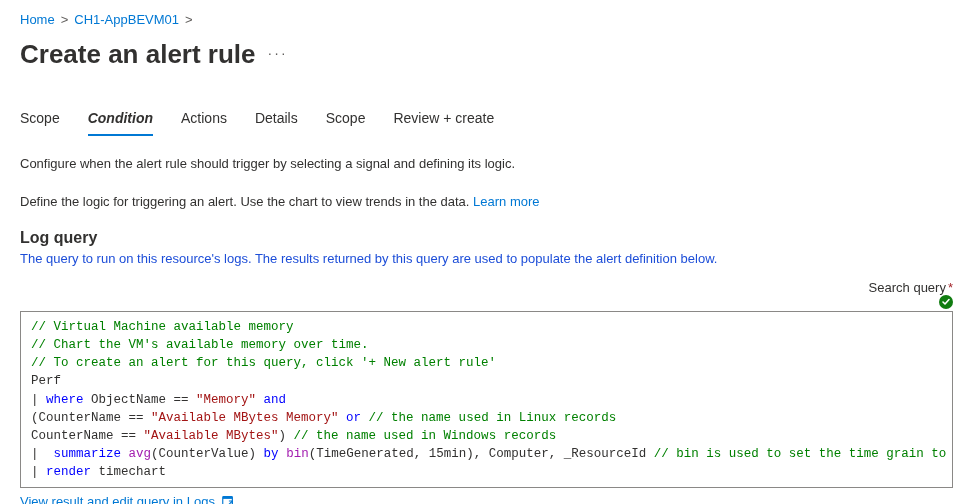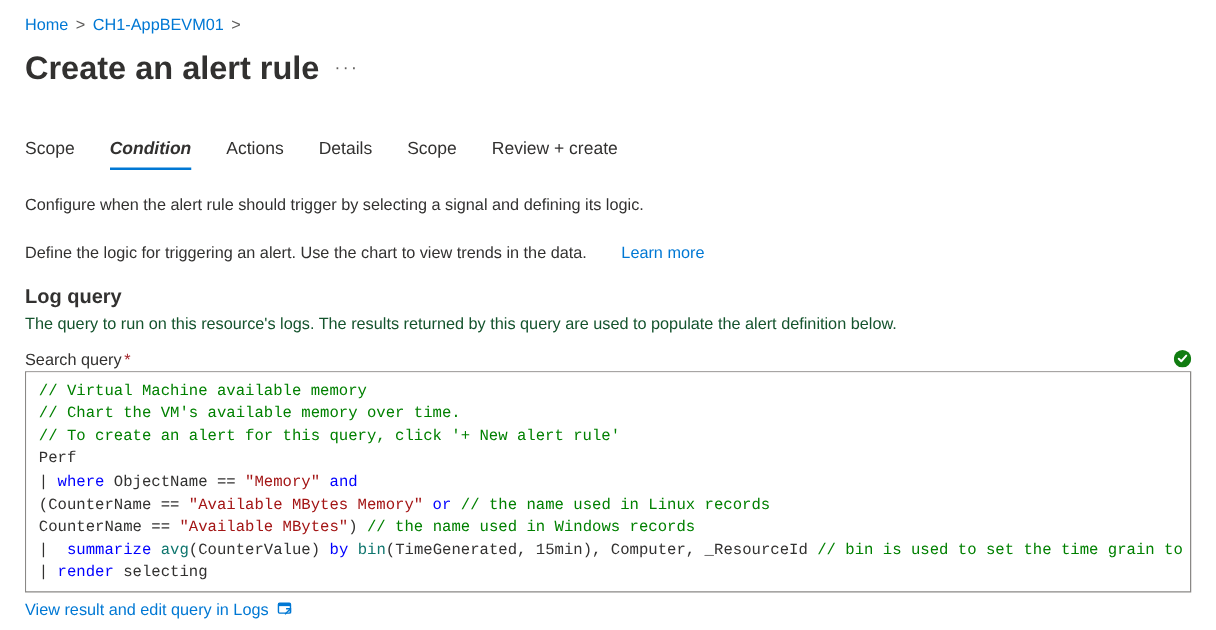--- a/index.html
+++ b/index.html
@@ -55,37 +55,38 @@
     font-weight: 600;
     border-bottom: 2px solid #0078d4;
     font-style: italic;
   }
   .desc {
     font-size: 13px;
     color: #323130;
     margin-bottom: 18px;
     line-height: 1.5;
   }
-  .desc a { color: #0078d4; text-decoration: none; margin-left: 24px; }
+  .desc a { color: #0078d4; text-decoration: none; }
   .section-title {
     font-size: 16px;
     font-weight: 600;
     color: #323130;
     margin-bottom: 4px;
   }
   .section-sub {
     font-size: 13px;
-    color: #14532d;
+    color: #1d4ed8;
     margin-bottom: 14px;
   }
   .field-label-row {
     display: flex;
-    align-items: flex-start;
+    align-items: flex-end;
     justify-content: space-between;
     margin-bottom: 2px;
+    flex-direction: column;
   }
   .field-label {
     font-size: 13px;
     color: #323130;
   }
   .req { color: #a4262c; margin-left: 2px; }
   .valid-icon {
     width: 14px;
     height: 14px;
     display: inline-flex;
@@ -99,21 +100,21 @@
     font-family: Consolas, "Courier New", monospace;
     font-size: 12.5px;
     line-height: 1.45;
     white-space: pre;
     overflow-x: auto;
     color: #323130;
   }
   .tok-comment { color: #008000; }
   .tok-kw      { color: #0000ff; }
   .tok-str     { color: #a31515; }
-  .tok-fn      { color: #0f766e; }
+  .tok-fn      { color: #a21caf; }
   .tok-id      { color: #323130; }
   .view-link {
     display: inline-flex;
     gap: 6px;
     color: #0078d4;
     font-size: 13px;
     text-decoration: none;
     margin-top: 6px;
     cursor: pointer;
   }
@@ -173,21 +174,21 @@
 
 
 <div class="code-box"><span class="tok-comment">// Virtual Machine available memory</span>
 <span class="tok-comment">// Chart the VM's available memory over time.</span>
 <span class="tok-comment">// To create an alert for this query, click '+ New alert rule'</span>
 <span class="tok-id">Perf</span>
 <span class="tok-id">|</span> <span class="tok-kw">where</span><span class="tok-id"> ObjectName == </span><span class="tok-str">"Memory"</span> <span class="tok-kw">and</span>
 <span class="tok-id">(CounterName == </span><span class="tok-str">"Available MBytes Memory"</span> <span class="tok-kw">or</span> <span class="tok-comment">// the name used in Linux records</span>
 <span class="tok-id">CounterName == </span><span class="tok-str">"Available MBytes"</span><span class="tok-id">)</span> <span class="tok-comment">// the name used in Windows records</span>
 <span class="tok-id">|</span>  <span class="tok-kw">summarize</span> <span class="tok-fn">avg</span><span class="tok-id">(CounterValue) </span><span class="tok-kw">by</span> <span class="tok-fn">bin</span><span class="tok-id">(TimeGenerated, 15min), Computer, _ResourceId </span><span class="tok-comment">// bin is used to set the time grain to 15 minutes</span>
-<span class="tok-id">|</span> <span class="tok-kw">render</span><span class="tok-id"> selecting</span></div>
+<span class="tok-id">|</span> <span class="tok-kw">render</span><span class="tok-id"> timechart</span></div>
 
 
 <a class="view-link" href="#">
   <span>View result and edit query in Logs</span>
   <span class="ext-icon">
     <svg width="14" height="14" viewBox="0 0 16 16">
       <rect x="2" y="3" width="11" height="9" rx="1" fill="none" stroke="#0078d4" stroke-width="1.3"></rect>
       <rect x="2" y="3" width="11" height="2.6" fill="#0078d4"></rect>
       <path d="M9 8 l4 0 l0 4" fill="none" stroke="#0078d4" stroke-width="1.3"></path>
       <path d="M13 8 L8 13" stroke="#0078d4" stroke-width="1.3"></path>

